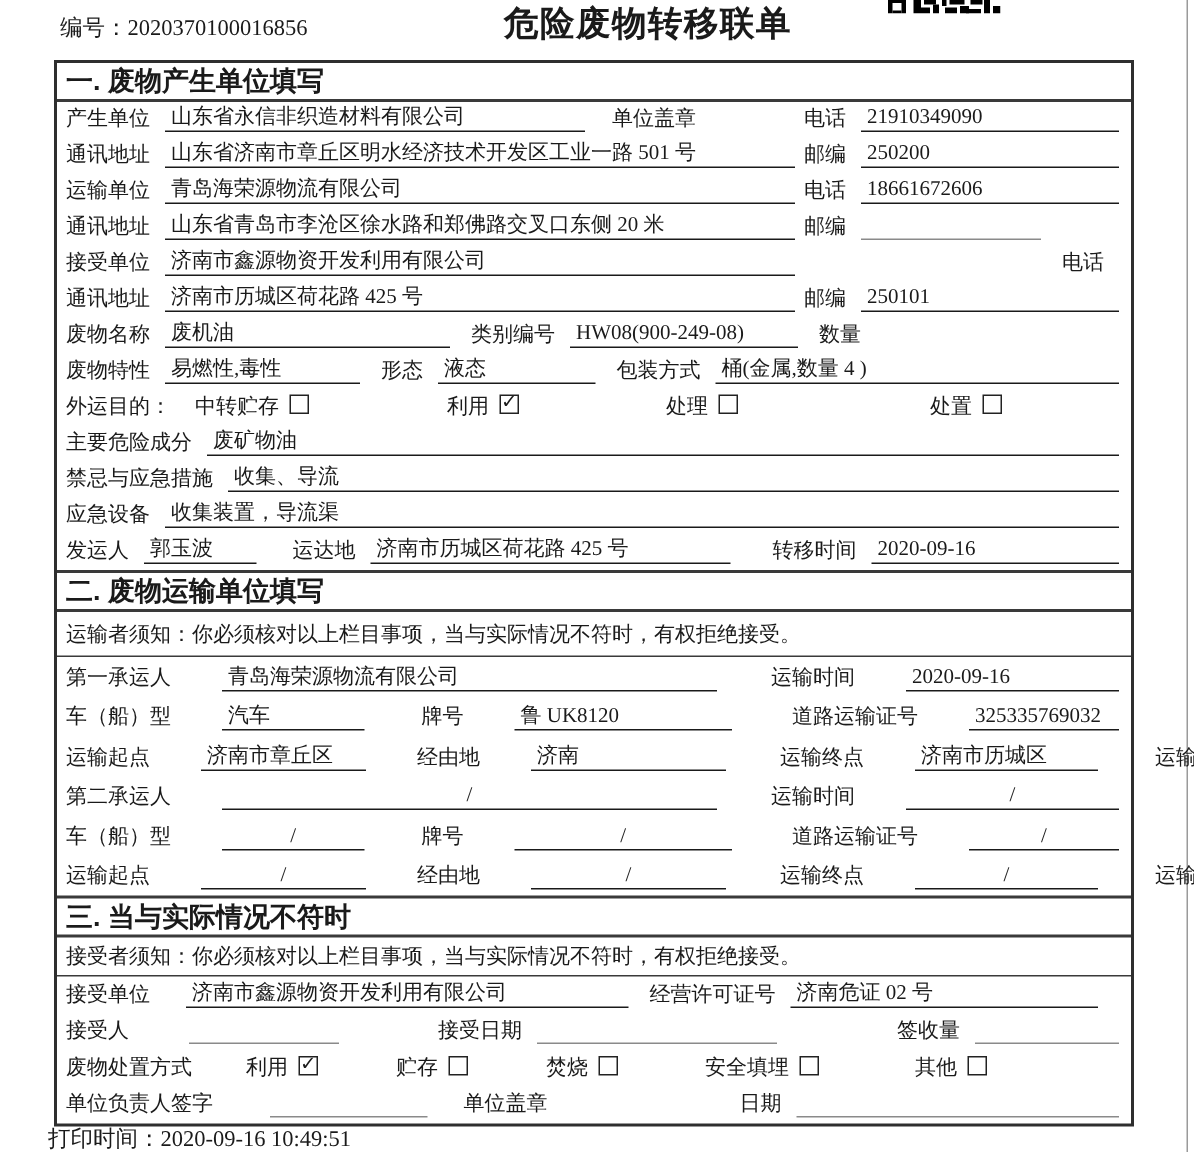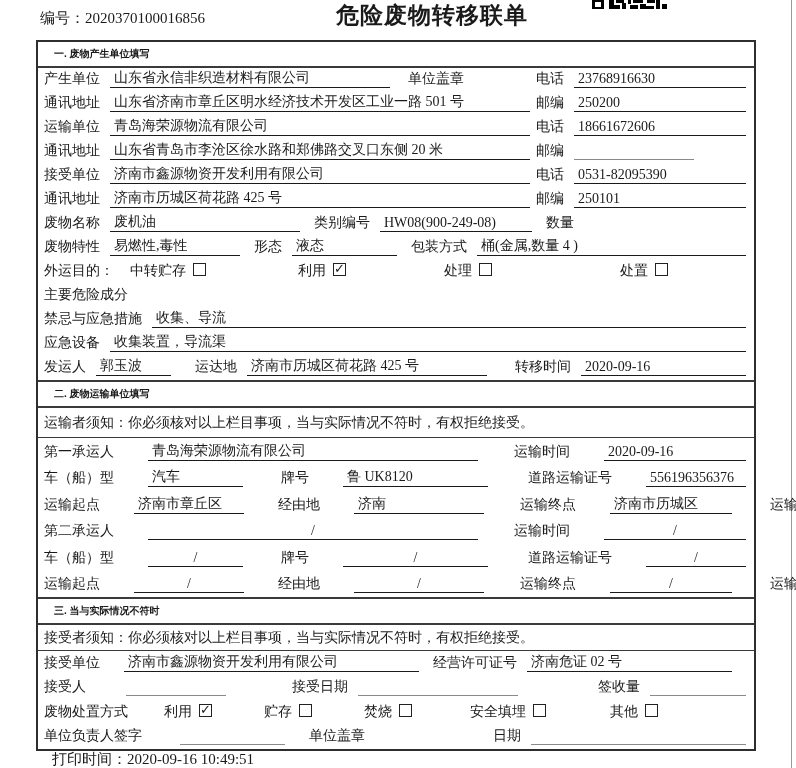--- a/index.html
+++ b/index.html
@@ -13,22 +13,22 @@
     position:absolute;left:336px;top:0px;font-size:23px;font-weight:800;
     font-family:"Liberation Sans","DejaVu Sans",sans-serif;letter-spacing:1px;white-space:nowrap;
   }
   .qr{position:absolute;left:592px;top:0px;}
   .edge-line{position:absolute;left:791px;top:0;width:1px;height:768px;background:#9a9a9a;}
   .box{
     position:absolute;left:36px;top:40px;width:720px;box-sizing:border-box;
     border:2px solid #2e2e2e;background:#fff;
   }
   .sec-h{
-    font-family:"Liberation Sans","DejaVu Sans",sans-serif;font-weight:bold;font-size:10px;
-    padding:0 8px 0 16px;display:flex;align-items:center;box-sizing:border-box;
+    font-family:"Liberation Sans","DejaVu Sans",sans-serif;font-weight:bold;font-size:18px;
+    padding:0 8px 0 6px;display:flex;align-items:center;box-sizing:border-box;
   }
   .sec-h.first{height:26px;border-bottom:2px solid #3a3a3a;}
   .sec-h.mid{height:28px;border-top:2px solid #3a3a3a;border-bottom:2px solid #3a3a3a;}
   .notice{display:flex;align-items:center;box-sizing:border-box;padding:0 8px 0 6px;border-bottom:1.5px solid #3a3a3a;}
   .n2{height:30px;} .n3{height:26px;}
   .row{
     display:flex;align-items:flex-end;box-sizing:border-box;
     padding:0 8px 4px 6px;white-space:nowrap;
   }
   .r1{height:24px;} .r2{height:26.5px;gap:24px;} .r3{height:24.5px;}
@@ -45,21 +45,21 @@
   .opt-label{margin-right:7px;}
   .cb{
     display:inline-flex;width:13px;height:13px;border:1.5px solid #222;
     align-items:center;justify-content:center;box-sizing:border-box;
     position:relative;top:1px;flex-shrink:0;
   }
   .mark{
     font-style:normal;font-weight:700;font-size:13px;line-height:13px;
     font-family:"DejaVu Sans",sans-serif;margin-top:-2px;
   }
-  .footer{position:absolute;left:52px;top:750px;font-size:15px;white-space:nowrap;}
+  .footer{position:absolute;left:32px;top:750px;font-size:15px;white-space:nowrap;}
 </style>
 </head>
 <body>
 
 <div class="serial">
   <span>编号：</span><span>2020370100016856</span>
 </div>
 
 <div class="doc-title">危险废物转移联单</div>
 
@@ -88,21 +88,21 @@
 
 <div class="box">
 
   <div class="sec-h first">一. 废物产生单位填写</div>
 
   <div class="row r1">
     <span class="lbl">产生单位</span>
     <span class="fld" style="width:280px">山东省永信非织造材料有限公司</span>
     <span class="lbl" style="margin-left:18px">单位盖章</span>
     <span class="lbl mla">电话</span>
-    <span class="fld" style="width:172px">23768916630</span>
+    <span class="fld" style="width:172px">21910349090</span>
   </div>
 
   <div class="row r1">
     <span class="lbl">通讯地址</span>
     <span class="fld" style="width:420px">山东省济南市章丘区明水经济技术开发区工业一路 501 号</span>
     <span class="lbl mla">邮编</span>
     <span class="fld" style="width:172px">250200</span>
   </div>
 
   <div class="row r1">
@@ -116,21 +116,20 @@
     <span class="lbl">通讯地址</span>
     <span class="fld" style="width:420px">山东省青岛市李沧区徐水路和郑佛路交叉口东侧 20 米</span>
     <span class="lbl mla">邮编</span>
     <span class="fld blank" style="width:120px;margin-right:52px"></span>
   </div>
 
   <div class="row r1">
     <span class="lbl">接受单位</span>
     <span class="fld" style="width:420px">济南市鑫源物资开发利用有限公司</span>
     <span class="lbl mla">电话</span>
-    <span class="fld" style="width:172px">0531-82095390</span>
   </div>
 
   <div class="row r1">
     <span class="lbl">通讯地址</span>
     <span class="fld" style="width:420px">济南市历城区荷花路 425 号</span>
     <span class="lbl mla">邮编</span>
     <span class="fld" style="width:172px">250101</span>
   </div>
 
   <div class="row r1">
@@ -173,20 +172,21 @@
     <span class="opt" style="margin-left:128px">
       <span class="opt-label">处置</span>
       <span class="cb">
           <i class="mark"></i>
         </span>
     </span>
   </div>
 
   <div class="row r1">
     <span class="lbl">主要危险成分</span>
+    <span class="fld fill">废矿物油</span>
   </div>
 
   <div class="row r1">
     <span class="lbl">禁忌与应急措施</span>
     <span class="fld fill">收集、导流</span>
   </div>
 
   <div class="row r1">
     <span class="lbl">应急设备</span>
     <span class="fld fill">收集装置，导流渠</span>
@@ -211,21 +211,21 @@
     <span class="lbl" style="margin-left:12px">运输时间</span>
     <span class="fld fill">2020-09-16</span>
   </div>
 
   <div class="row r2">
     <span class="lbl">车（船）型</span>
     <span class="fld" style="width:95px">汽车</span>
     <span class="lbl" style="margin-left:14px">牌号</span>
     <span class="fld" style="width:145px">鲁 UK8120</span>
     <span class="lbl" style="margin-left:16px">道路运输证号</span>
-    <span class="fld fill">556196356376</span>
+    <span class="fld fill">325335769032</span>
   </div>
 
   <div class="row r2">
     <span class="lbl">运输起点</span>
     <span class="fld" style="width:110px">济南市章丘区</span>
     <span class="lbl" style="margin-left:10px">经由地</span>
     <span class="fld" style="width:130px">济南</span>
     <span class="lbl" style="margin-left:12px">运输终点</span>
     <span class="fld" style="width:122px">济南市历城区</span>
     <span class="lbl" style="margin-left:14px">运输人签字</span>

